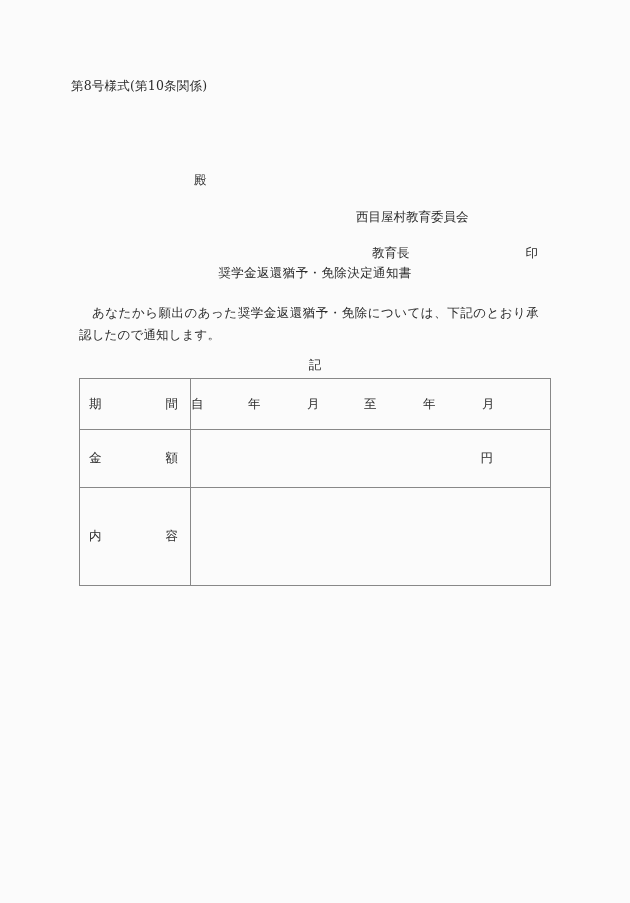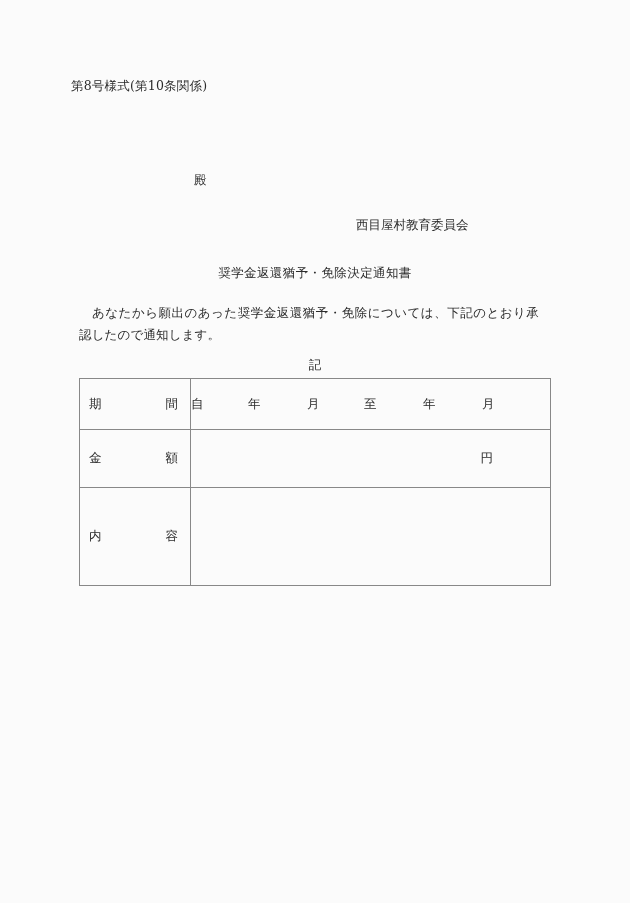--- a/index.html
+++ b/index.html
@@ -49,21 +49,21 @@
   
   .addressee {
     left: 194px;
     top: 172px;
     font-size: 12.5px;
   }
 
   
   .issuer-org {
     left: 356px;
-    top: 217px;
+    top: 209px;
     font-size: 12.5px;
   }
   .issuer-title-row {
     left: 356px;
     top: 230px;
     font-size: 12.5px;
   }
   .issuer-title-row .seal-gap { display: inline-block; width: 116px; }
 
   
@@ -150,20 +150,23 @@
 <div class="page">
 
   <div class="abs form-no">第8号様式(第10条関係)</div>
 
 
 
   <div class="abs addressee">殿</div>
 
   <div class="abs issuer-org">西目屋村教育委員会</div>
 
+  <div class="abs issuer-title-row">
+    <span>教育長</span><span class="seal-gap"></span><span>印</span>
+  </div>
 
   <div class="abs doc-title">奨学金返還猶予・免除決定通知書</div>
 
   <div class="abs body-para">あなたから願出のあった奨学金返還猶予・免除については、下記のとおり承認したので通知します。</div>
 
   <div class="abs ki-marker">記</div>
 
   <table class="detail-table">
     <tbody>
       <tr class="row-period">

